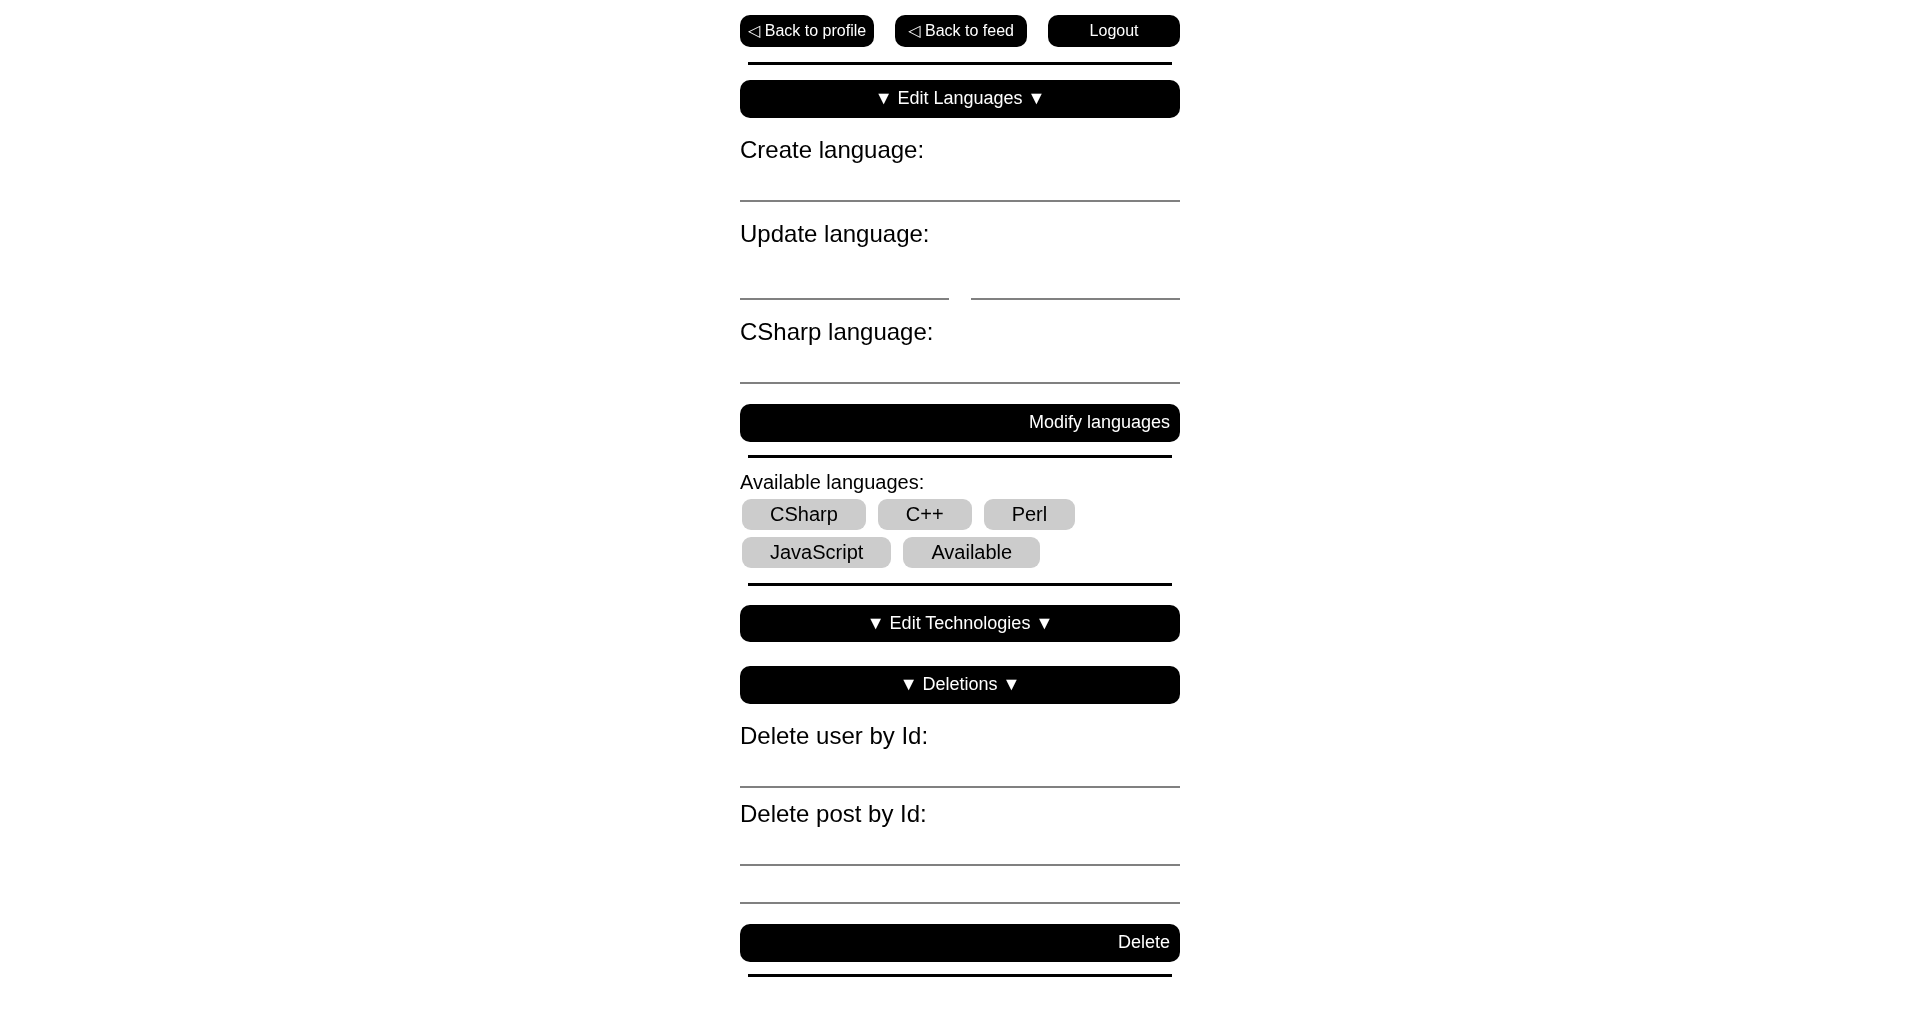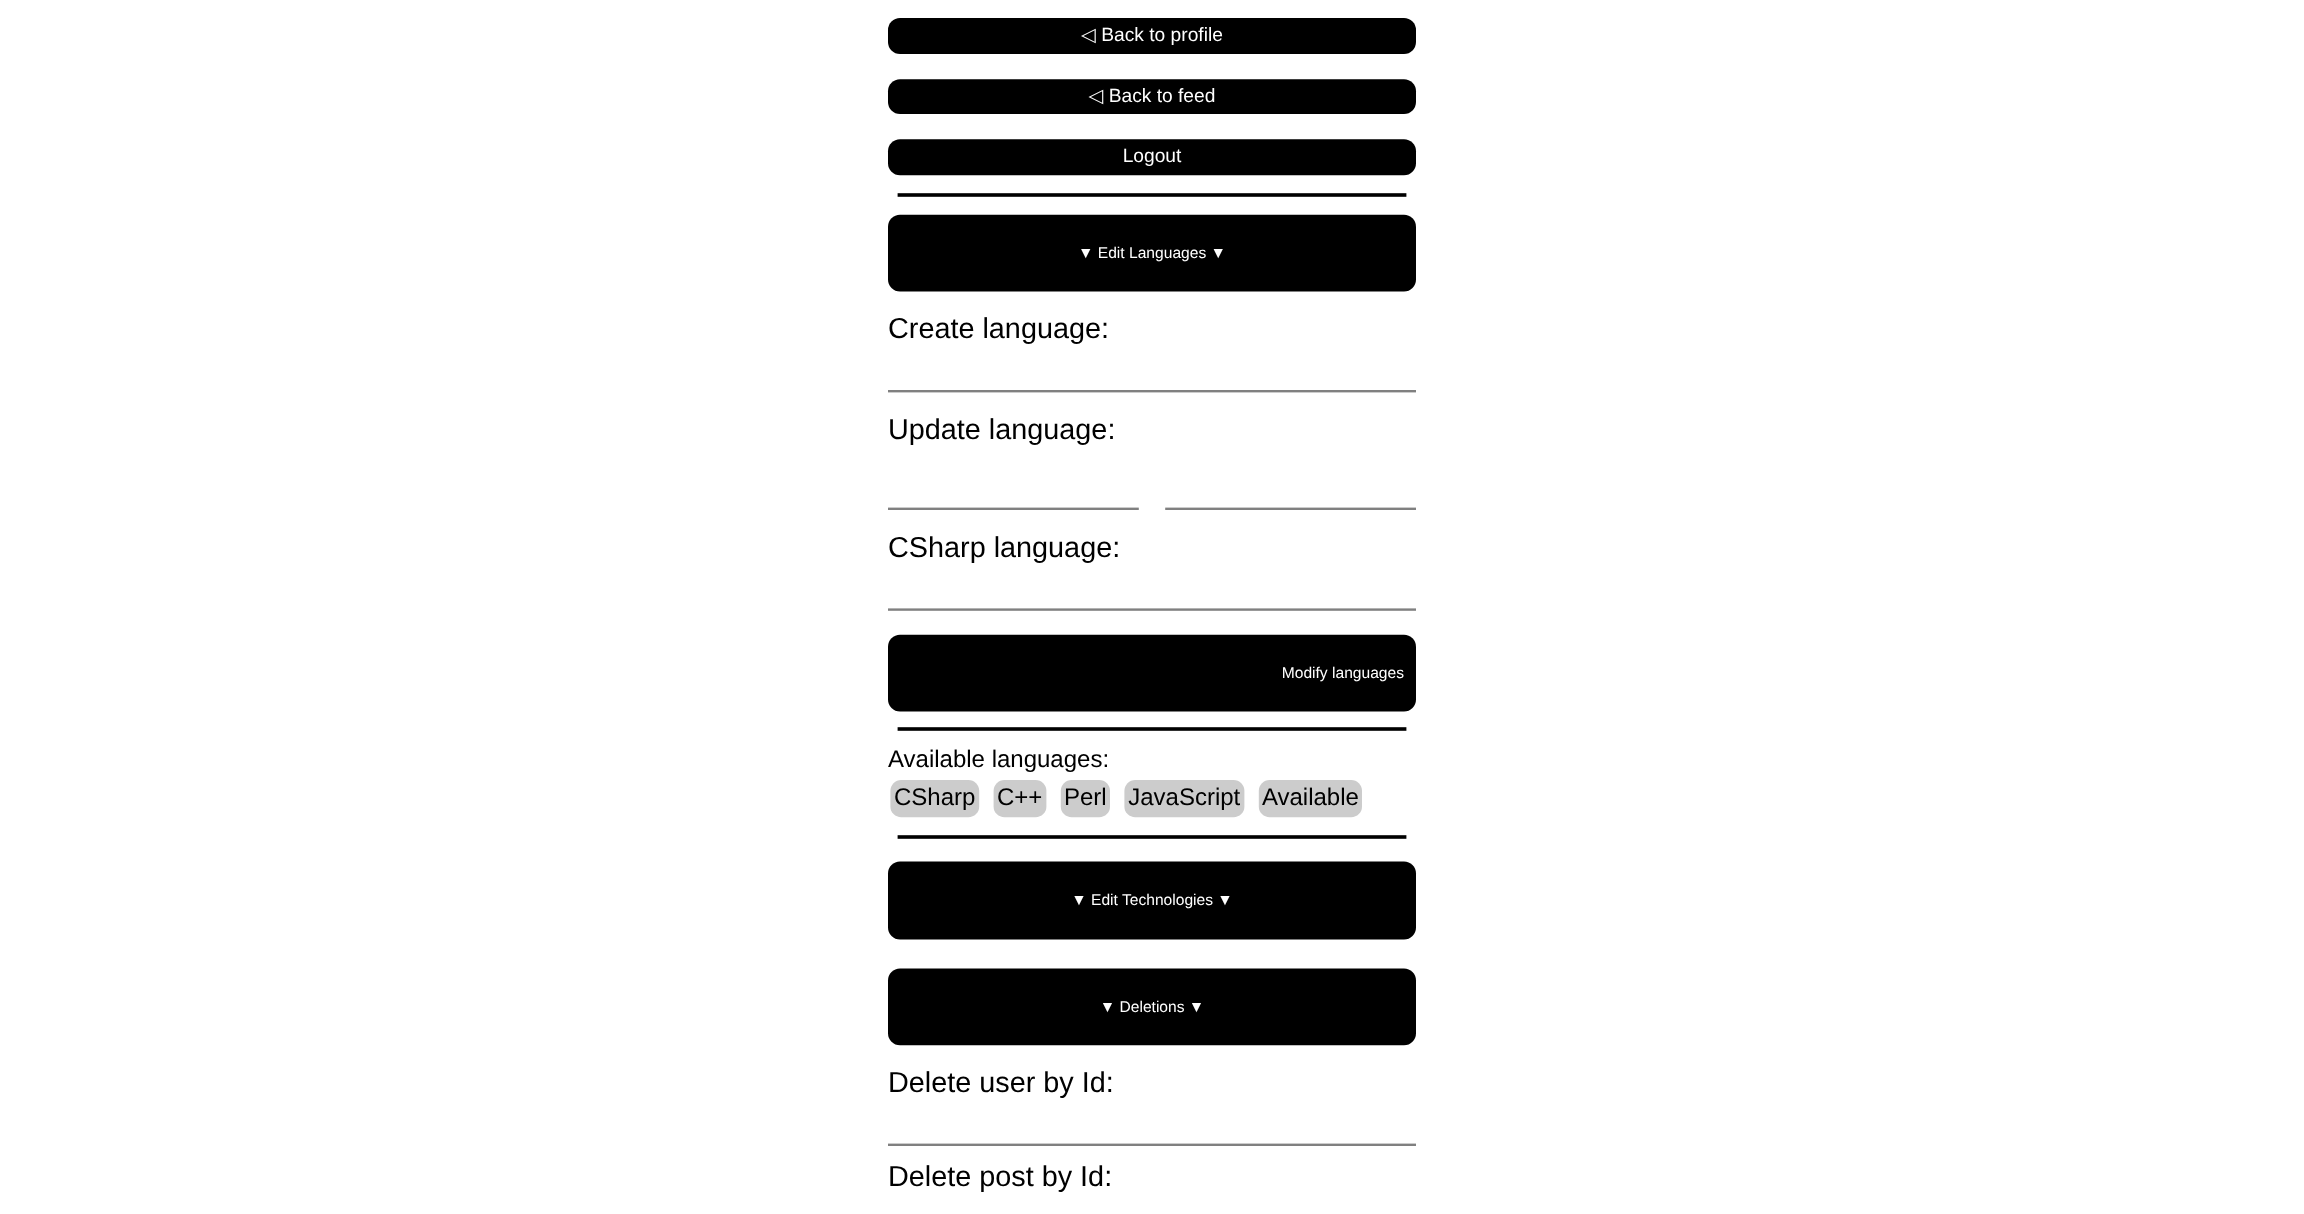--- a/index.html
+++ b/index.html
@@ -27,39 +27,38 @@
     color: #ffffff;
     border: none;
     border-radius: 10px;
     font-family: inherit;
     cursor: pointer;
     line-height: 1.1;
   }
   .top-row {
     display: flex;
     gap: 21px;
-    flex-direction: column;
   }
   .top-row .btn {
     flex: 1 1 0;
     height: 32px;
     font-size: 16px;
     padding: 6px 8px;
     white-space: nowrap;
   }
   hr.divider {
     border: none;
     border-top: 3px solid #000000;
     margin: 15px 8px 15px 8px;
   }
   .toggle-btn, .action-btn {
     display: block;
     width: 100%;
-    font-size: 13px;
-    padding: 25px 10px;
+    font-size: 18px;
+    padding: 9px 10px;
   }
   .stacked-toggle { margin-top: 24px; }
   .field-label {
     display: block;
     font-size: 24px;
     margin: 18px 0 0 0;
     color: #000000;
   }
   .underline-input {
     display: block;
@@ -87,21 +86,21 @@
   .tags {
     display: flex;
     flex-wrap: wrap;
     gap: 7px 12px;
     padding: 0 2px 2px 2px;
   }
   .tag {
     background: #cccccc;
     color: #000000;
     font-size: 20px;
-    padding: 4px 3px;
+    padding: 4px 28px;
     border-radius: 9px;
     white-space: nowrap;
   }
 </style>
 </head>
 <body>
 
 <div class="page">
   <div class="content">
 

